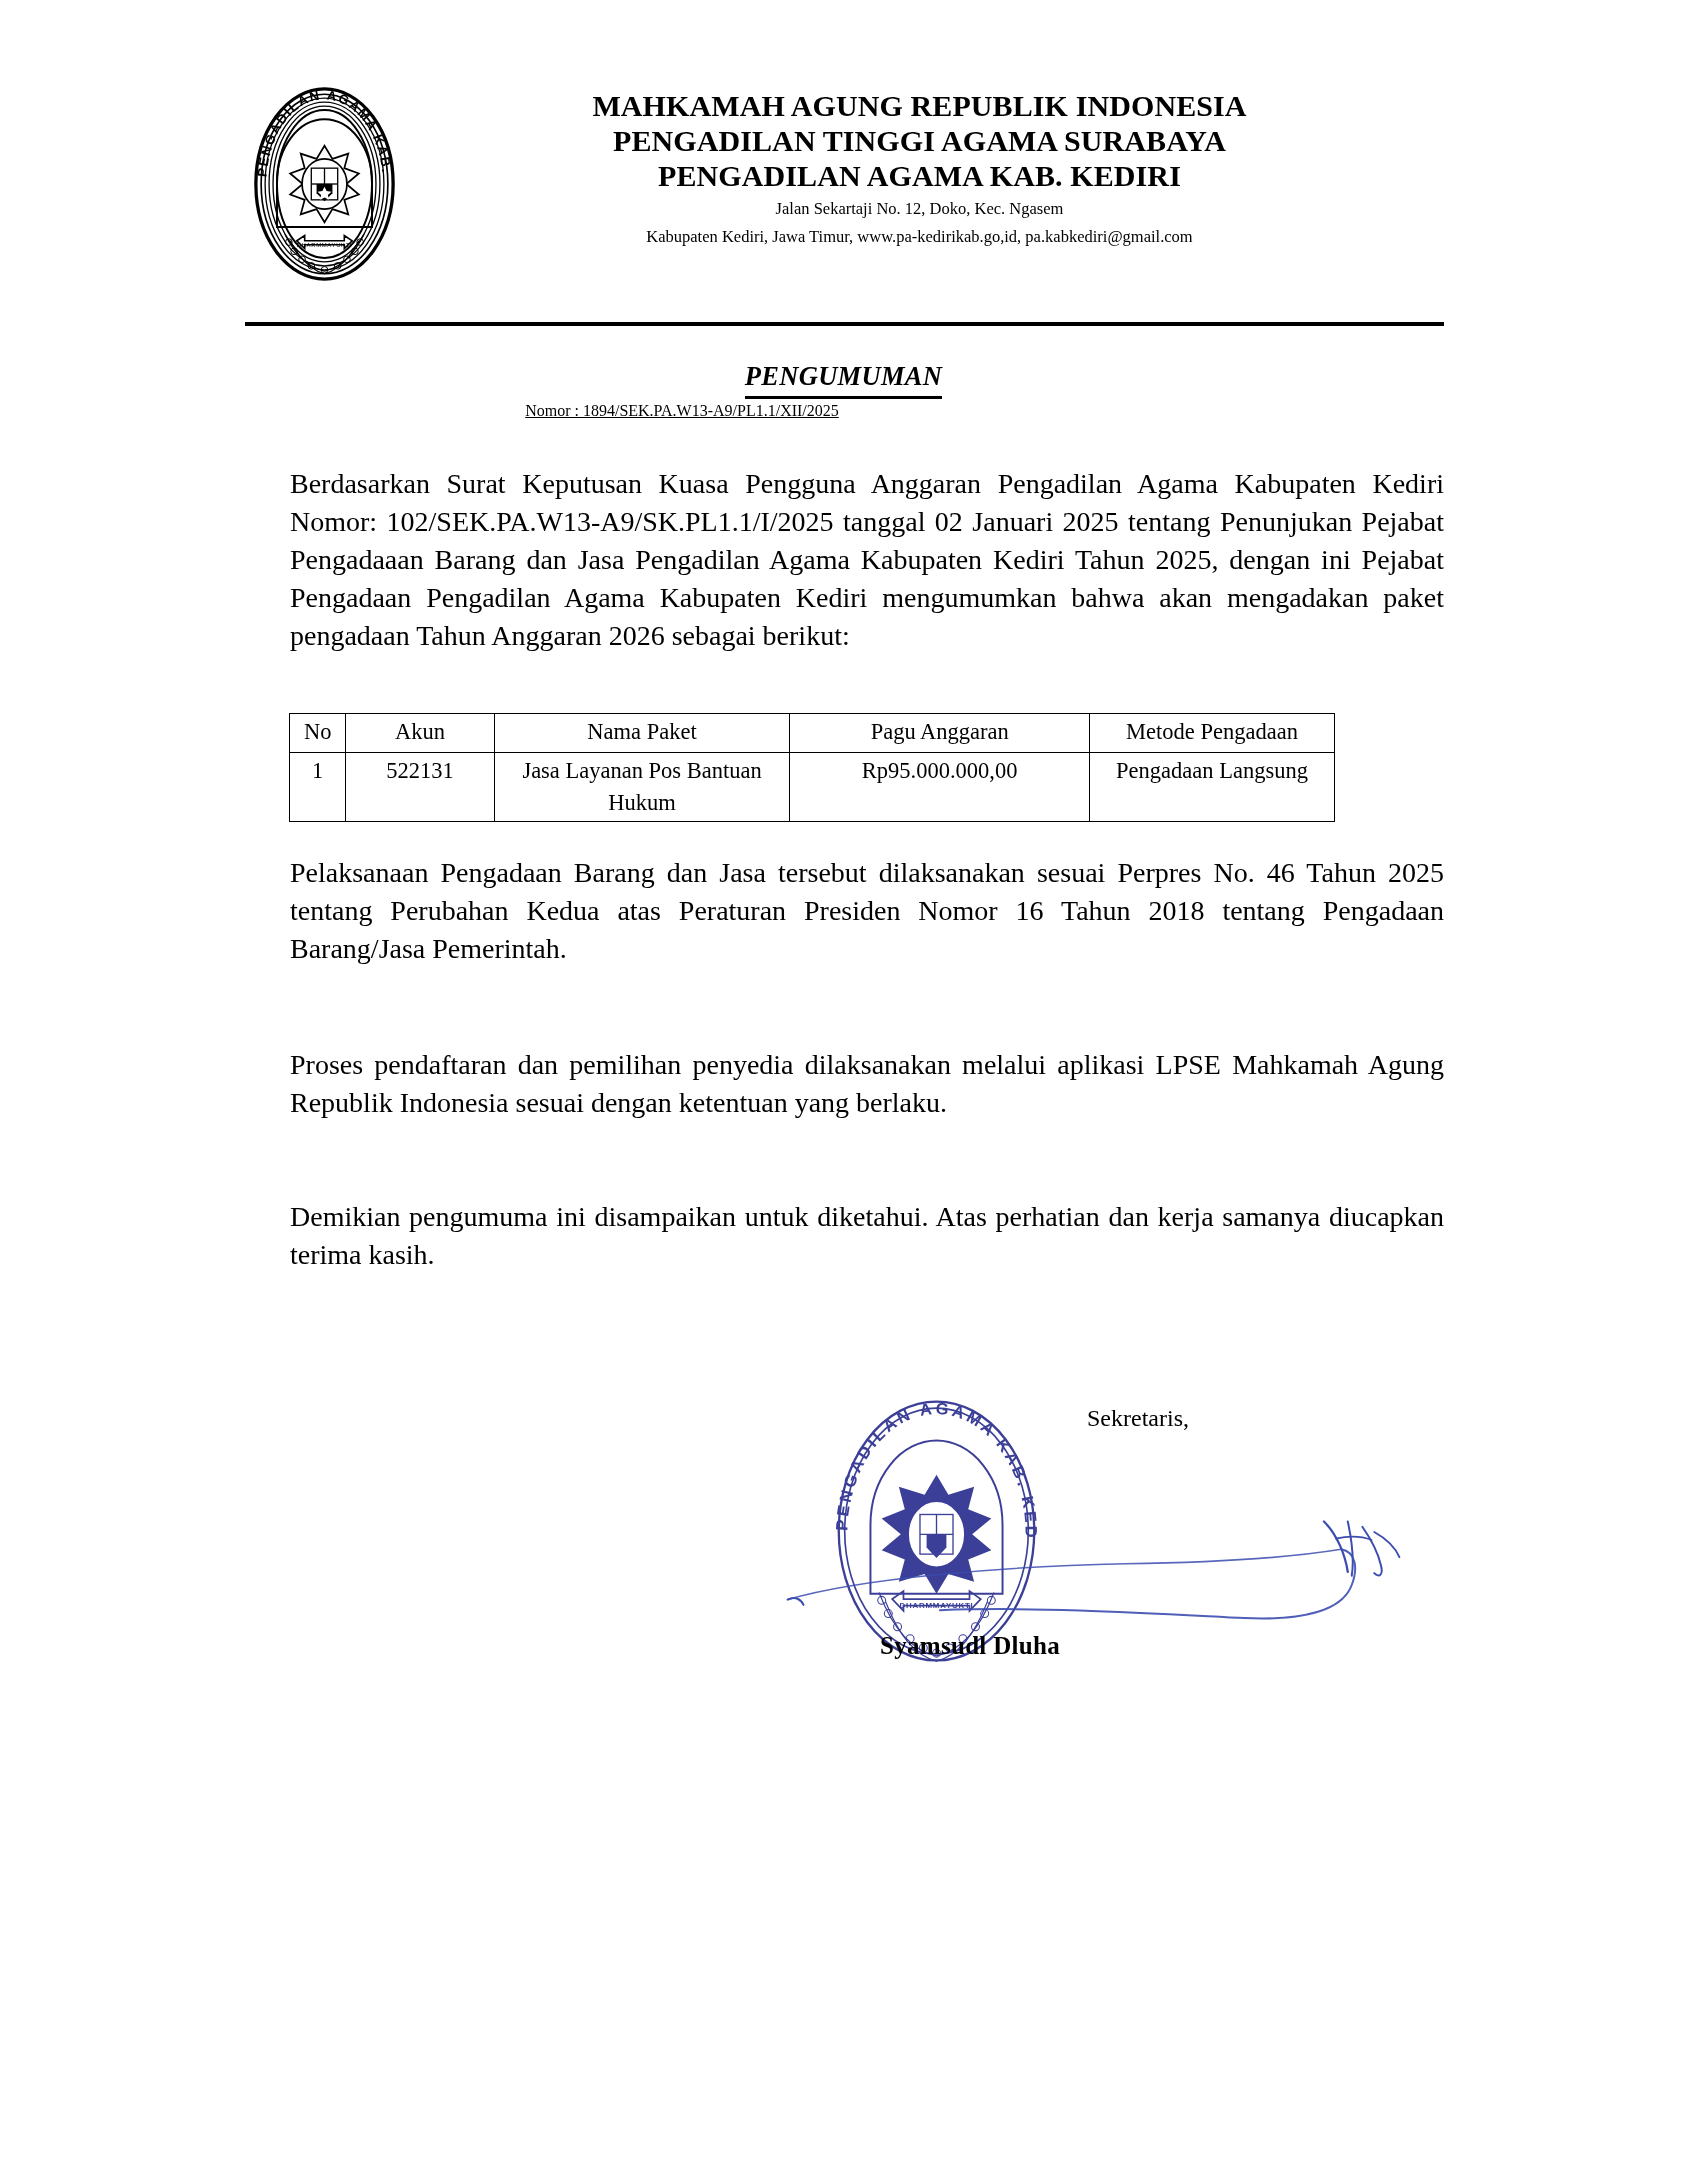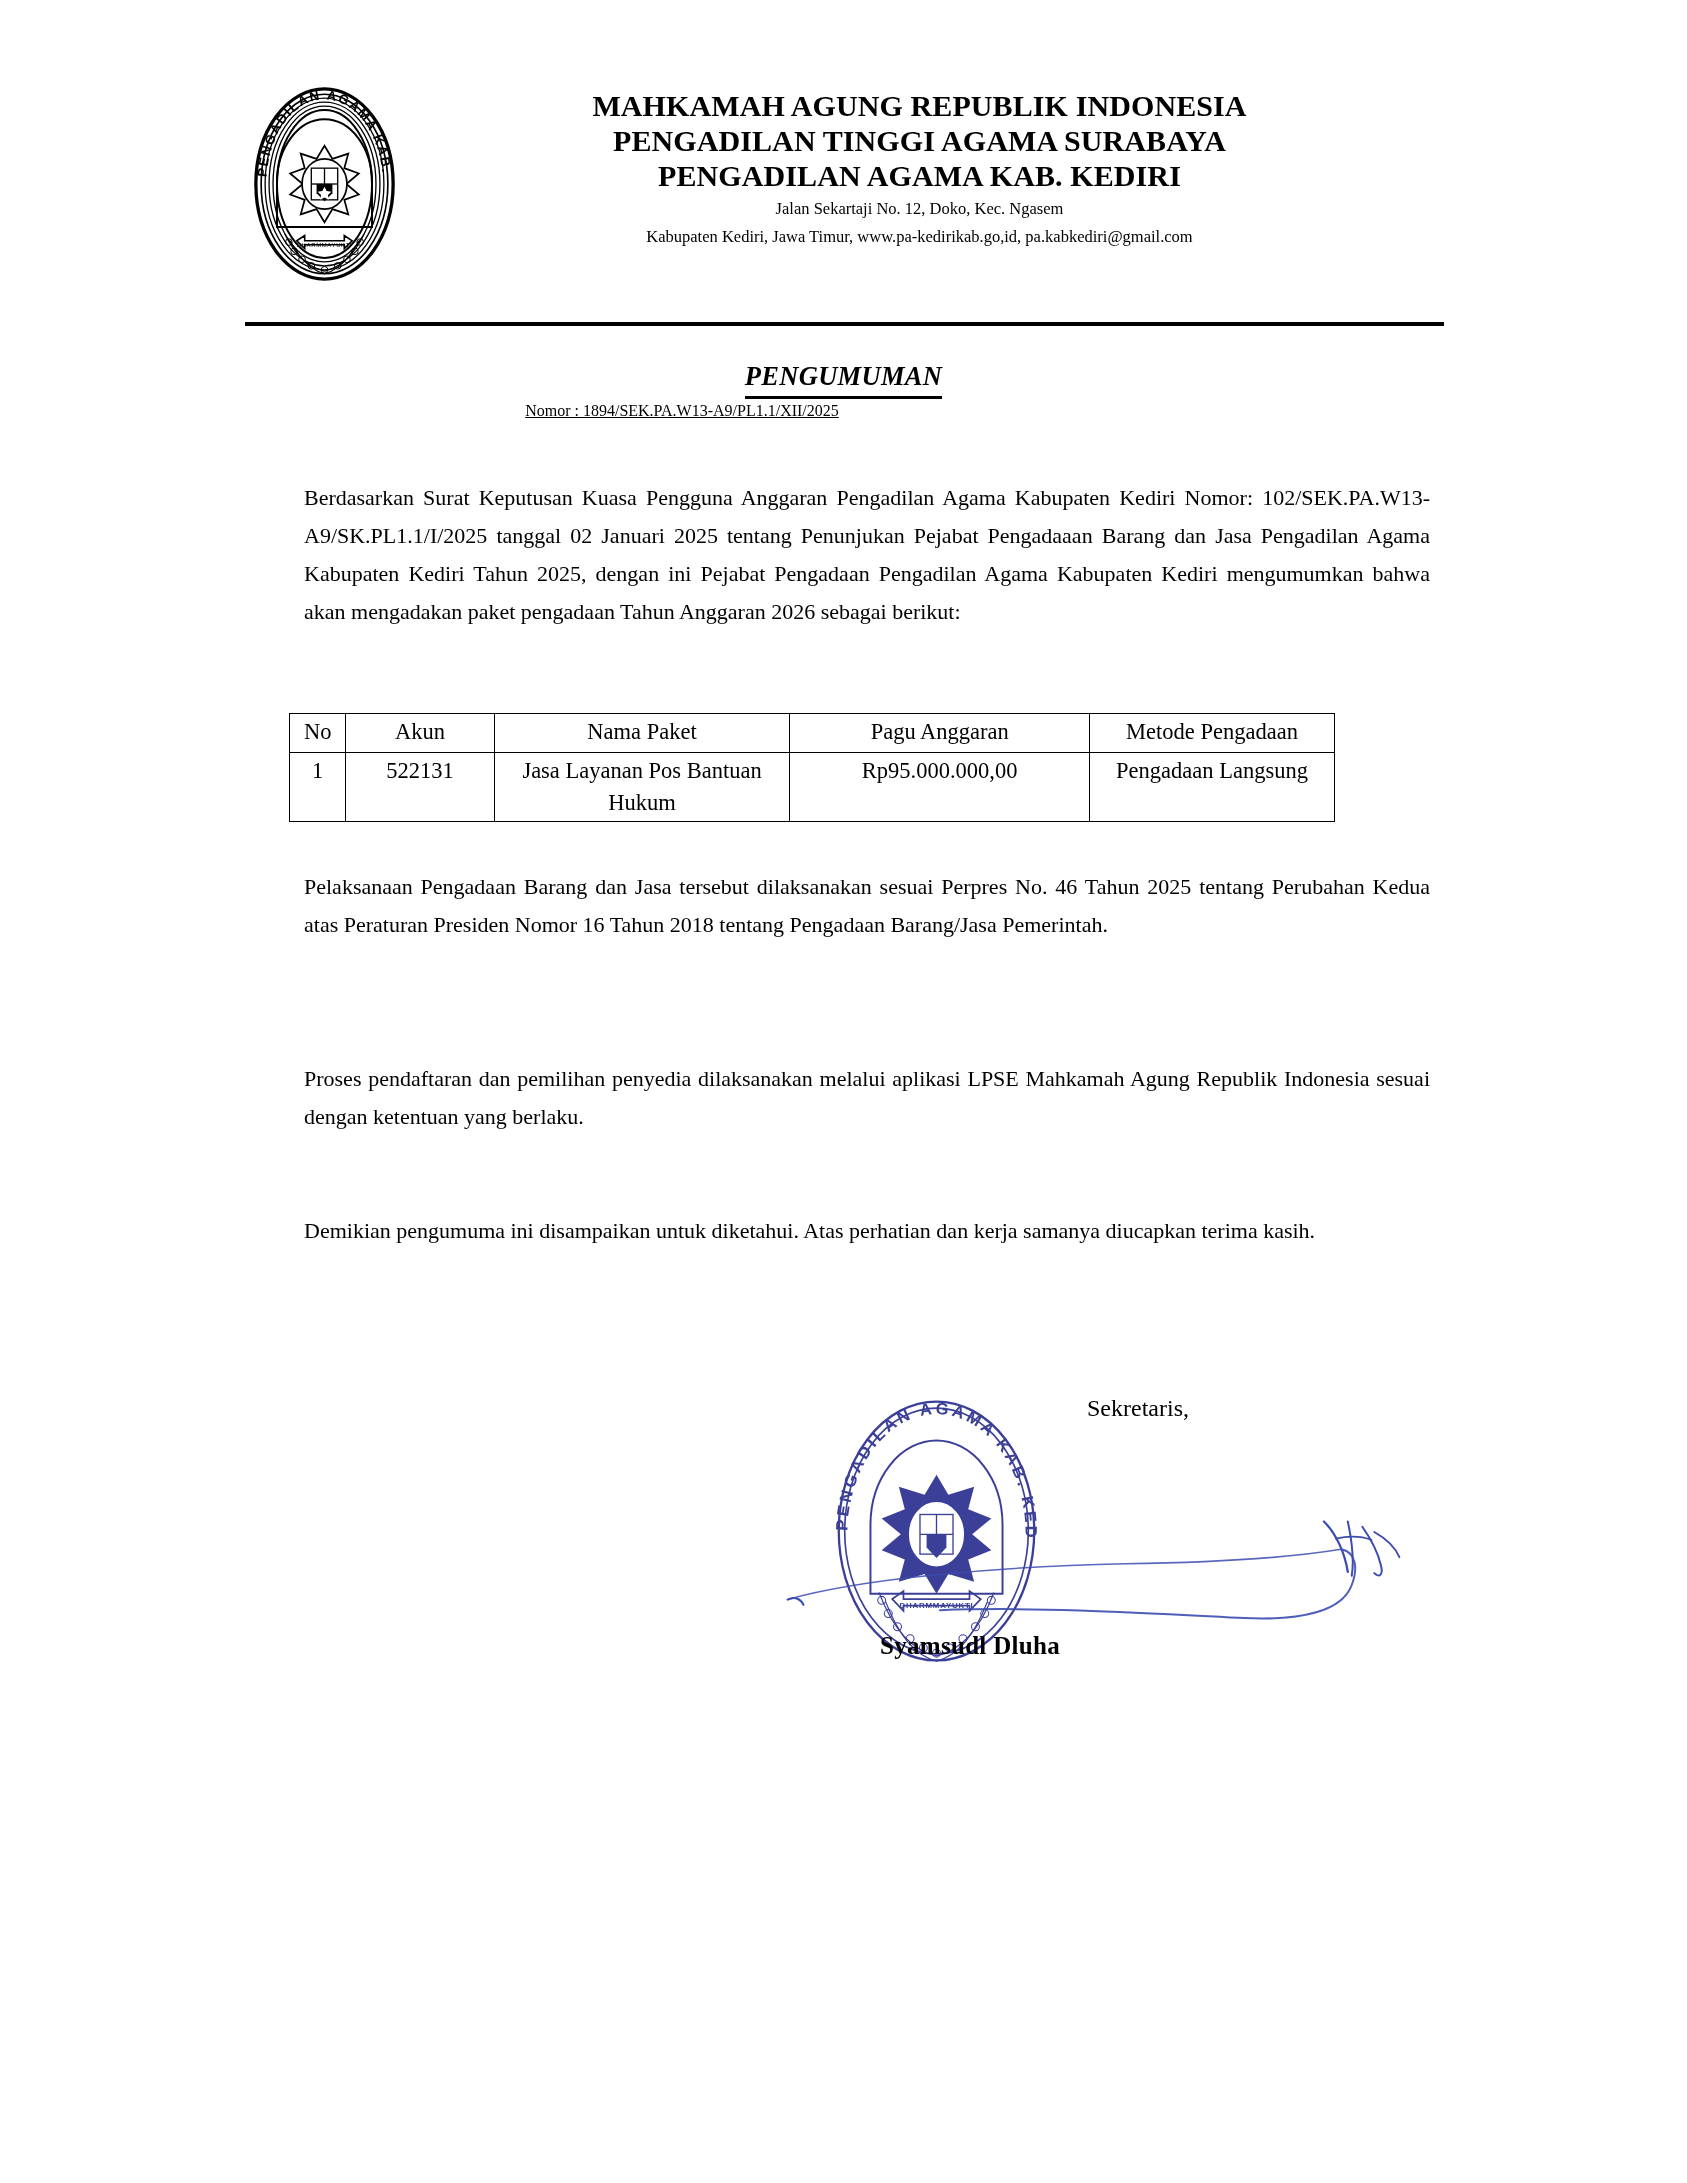--- a/index.html
+++ b/index.html
@@ -95,22 +95,22 @@
     text-decoration: underline;
   }
 
   
   .body-block {
     position: absolute;
     left: 288px;
     width: 1158px;
   }
   p.para {
-    margin: 16px;
-    font-size: 22px;
+    margin: 2px;
+    font-size: 28px;
     line-height: 38px;
     text-align: justify;
     text-justify: inter-word;
   }
   p.para.lastline-left { text-align-last: left; }
 
   #para-intro { top: 463px; }
   #para-perpres { top: 852px; }
   #para-lpse { top: 1044px; }
   #para-closing { top: 1196px; }
@@ -154,21 +154,21 @@
     text-align: center;
   }
   .sign-line {
     font-size: 24px;
     line-height: 34px;
     white-space: nowrap;
   }
   .sign-role {
     font-size: 24px;
     line-height: 34px;
-    margin-top: 15px;
+    margin-top: 25px;
   }
   .sign-name {
     position: absolute;
     left: 880px;
     top: 1632px;
     width: 516px;
     font-size: 25px;
     font-weight: bold;
     letter-spacing: 0.3px;
   }

